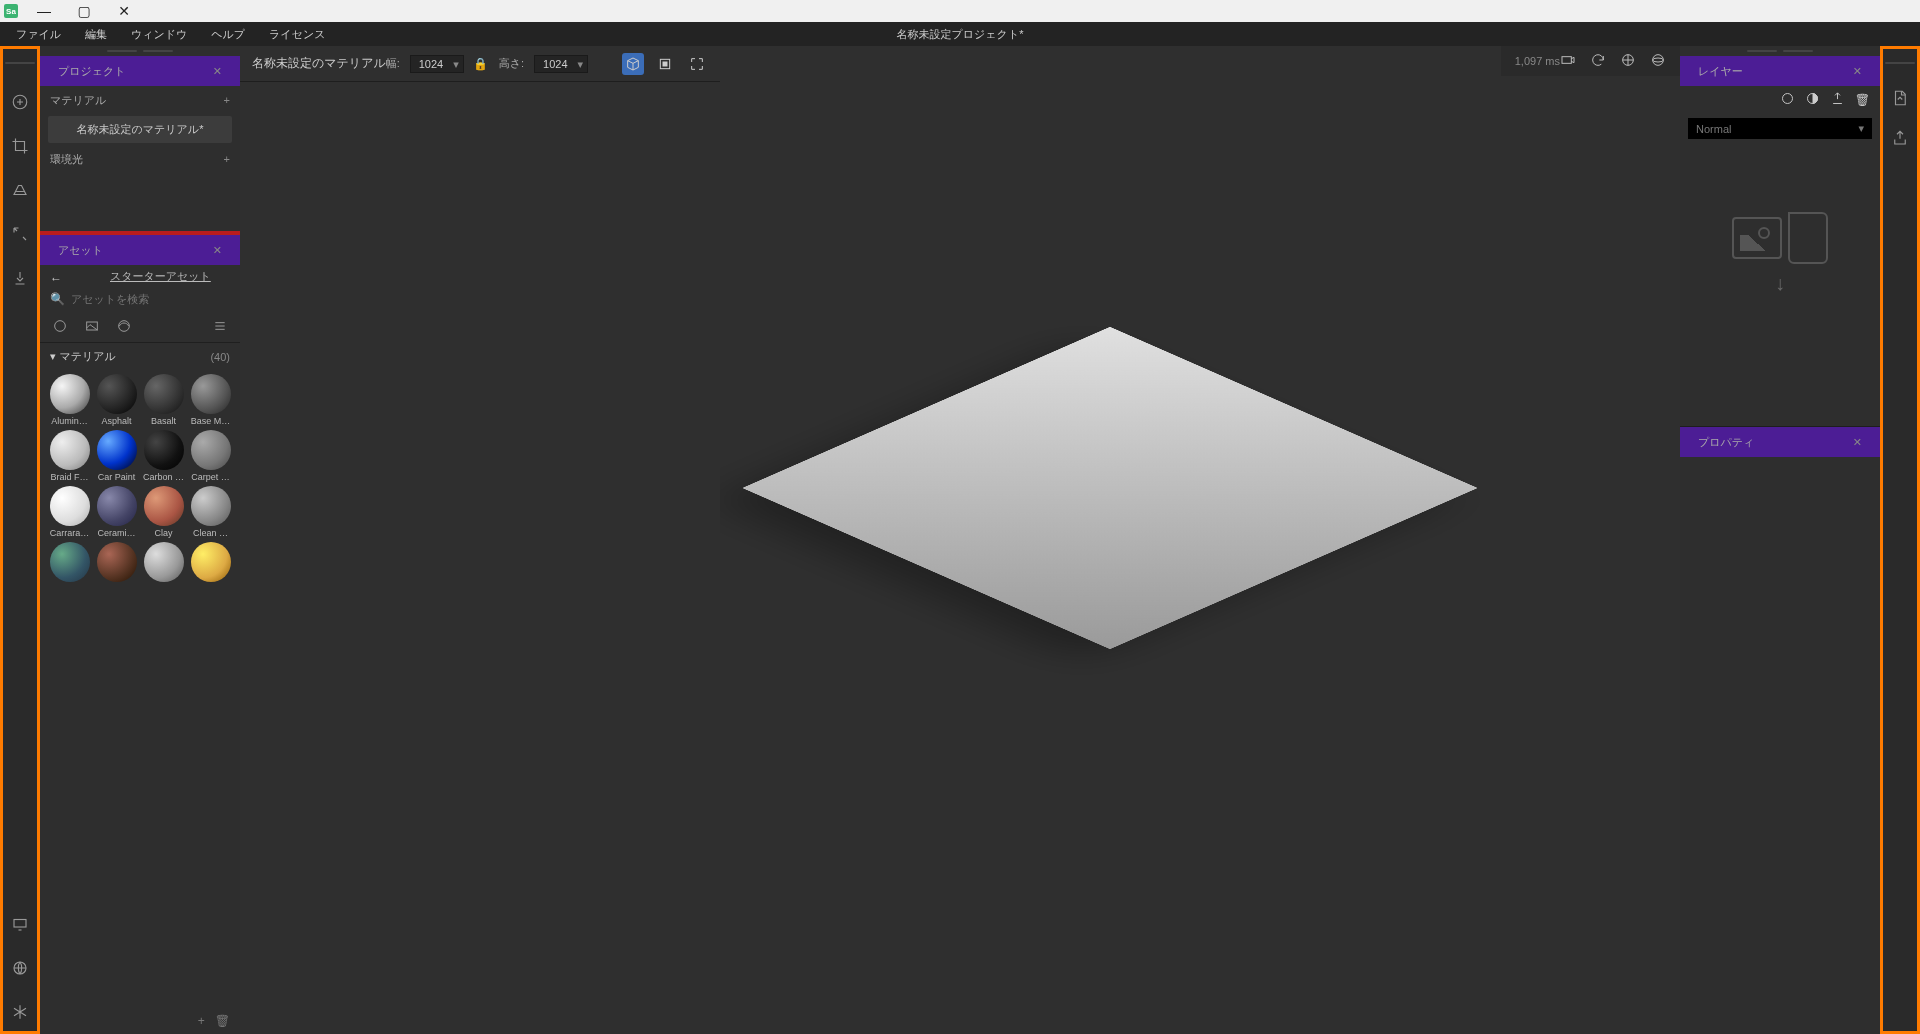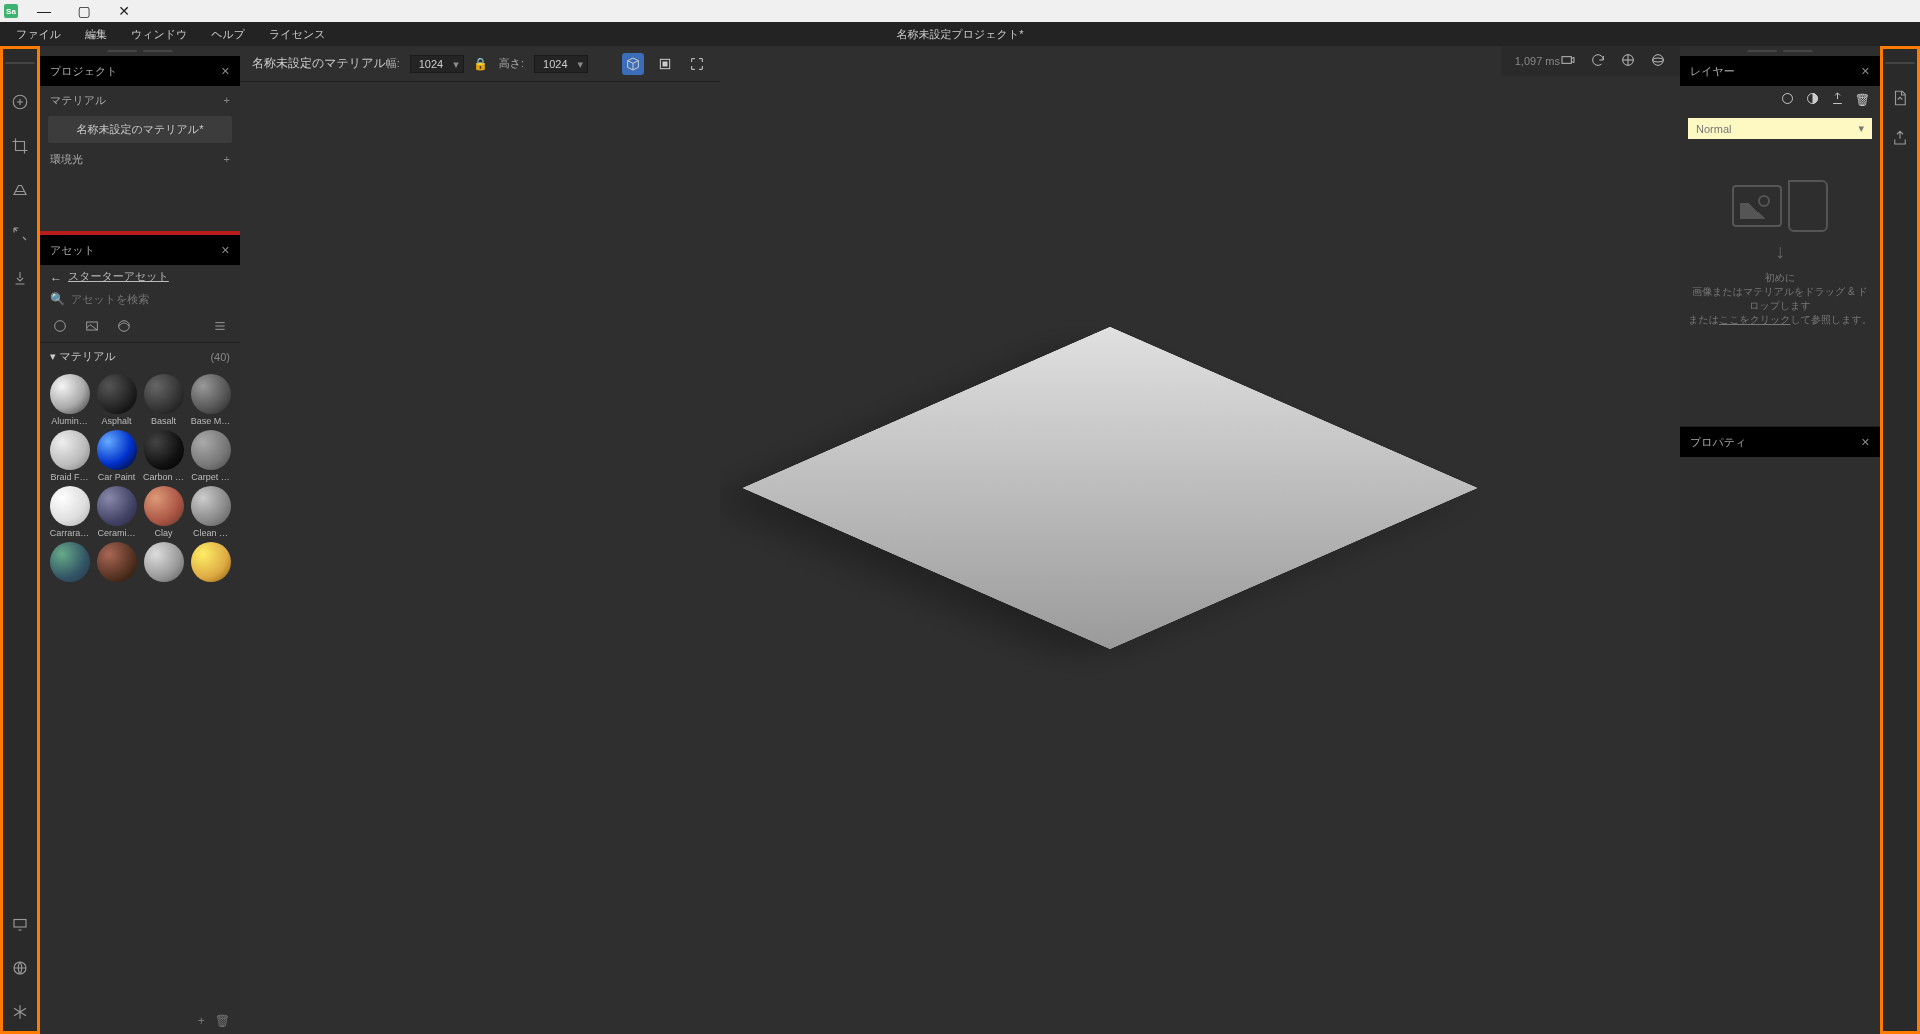--- a/index.html
+++ b/index.html
@@ -25,33 +25,33 @@
 .orange-right { top:0; right:0; width:40px; height:100%; }
 
 
 .rail { width:40px; background:#2a2a2a; display:flex; flex-direction:column; align-items:center; padding-top:12px; gap:24px; }
 .rail .spacer { flex:1; }
 .rail-icon { width:20px; height:20px; color:#999; display:flex; align-items:center; justify-content:center; }
 
 
 .left-col { width:200px; background:#2e2e2e; display:flex; flex-direction:column; }
 .panel { display:flex; flex-direction:column; }
-.panel-head { height:30px; display:flex; align-items:center; padding:0 10px; color:#aaa; font-size:11px; background:#000000;justify-content:space-between; }
+.panel-head { height:30px; display:flex; align-items:center; padding:0 18px; color:#aaa; font-size:11px; background:#4c1d95;justify-content:space-between; }
 .panel-head .x { margin-left:auto; color:#888; }
 .grip { height:10px; display:flex; align-items:center; justify-content:center; gap:6px; }
 .grip span { width:30px; height:2px; background:#444; border-radius:1px; }
 .section-row { height:28px; display:flex; align-items:center; padding:0 10px; color:#aaa; font-size:11px; }
 .section-row .plus { margin-left:auto; color:#888; }
 .mat-item { margin:2px 8px; padding:6px 10px; background:#3c3c3c; color:#ccc; font-size:11px; text-align:center; border-radius:2px; }
 .left-col .panel.project { height:185px; }
 
 
 .panel.assets { flex:1; display:flex; flex-direction:column; border-top:4px solid #b91c1c; }
 .assets-link { padding:4px 10px; display:flex; align-items:center; gap:6px; }
-.assets-link a { color:#bbb; text-decoration:underline; font-size:11px; }
+.assets-link a { color:#bbb; text-decoration:underline; font-size:11px;margin-left:42px; }
 .search-row { padding:4px 10px; display:flex; align-items:center; gap:6px; }
 .search-row input { flex:1; background:transparent; border:none; color:#aaa; font-size:11px; outline:none; }
 .filter-row { padding:6px 10px; display:flex; align-items:center; gap:12px; border-bottom:1px solid #1f1f1f; }
 .filter-row .right { margin-left:auto; }
 .cat-row { padding:6px 10px; display:flex; align-items:center; font-size:11px; color:#ccc; }
 .cat-row .count { margin-left:auto; color:#888; }
 .thumb-grid { padding:4px 8px; display:grid; grid-template-columns:repeat(4,1fr); gap:4px; overflow-y:auto; }
 .thumb { display:flex; flex-direction:column; align-items:center;justify-content:flex-end; }
 .ball { width:40px; height:40px; border-radius:50%; background:radial-gradient(circle at 30% 30%, #eee, #555 70%, #222); }
 .tlabel { font-size:9px; color:#bbb; margin-top:2px; white-space:nowrap; overflow:hidden; text-overflow:ellipsis; width:42px; text-align:center; }
@@ -69,21 +69,21 @@
 .vp-icon.active { background:#3b6db8; border-radius:3px; }
 .viewport { flex:1; background:#2f2f2f; position:relative; overflow:hidden; }
 .plane3d { position:absolute; left:50%; top:50%; width:520px; height:520px; transform:translate(-50%,-60%) rotateX(64deg) rotateZ(45deg); background:linear-gradient(135deg,#e0e0e0,#9a9a9a); box-shadow:0 40px 60px rgba(0,0,0,.3); }
 .vp-foot { height:30px; display:flex; align-items:center; padding:0 14px; background:#2a2a2a; }
 .rt { color:#888; font-size:11px; }
 .vp-foot .ricons { margin-left:auto; display:flex; gap:14px; color:#bbb; }
 
 
 .right-col { width:200px; background:#2e2e2e; display:flex; flex-direction:column; }
 .layer-toolbar { height:28px; display:flex; justify-content:flex-end; align-items:center; gap:10px; padding:0 10px; }
-.blend-dd { margin:4px 8px; background:#fef9c3; color:#777; font-size:11px; padding:4px 8px; display:flex; align-items:center; }
+.blend-dd { margin:4px 8px; background:#000000; color:#777; font-size:11px; padding:4px 8px; display:flex; align-items:center; }
 .blend-dd::after { content:"▾"; margin-left:auto; }
 .dropzone { flex:0 0 220px; display:flex; flex-direction:column; align-items:center; justify-content:center; gap:8px; color:#777; }
 .dz-icons { display:flex; gap:6px; align-items:center; }
 .dz-img, .dz-file { width:50px; height:42px; border:2px solid #555; border-radius:4px; position:relative; }
 .dz-img::before { content:""; position:absolute; left:6px; bottom:6px; right:6px; height:16px; background:linear-gradient(45deg,#555 0 50%, transparent 50%); }
 .dz-img::after { content:""; position:absolute; right:10px; top:8px; width:8px; height:8px; border:2px solid #555; border-radius:50%; }
 .dz-file { width:40px; height:52px; border-radius:0 6px 6px 6px; }
 .dz-arrow { font-size:20px; color:#666; }
 .dz-txt { font-size:10px; text-align:center; line-height:1.4; padding:0 8px; }
 .dz-txt u { text-decoration:underline; }
@@ -383,25 +383,20 @@
             </svg></span>
         <span>🗑</span>
       </div>
       <div class="blend-dd">Normal</div>
       <div class="dropzone">
         <div class="dz-icons">
           <div class="dz-img"></div>
           <div class="dz-file"></div>
         </div>
         <div class="dz-arrow">↓</div>
-        <div class="dz-txt">
-          <div>初めに</div>
-          <div>画像またはマテリアルをドラッグ &amp; ドロップします</div>
-          <div><span>または</span><u>ここをクリック</u><span>して参照します。</span></div>
-        </div>
       </div>
     </div>
     <div class="panel props">
       <div class="panel-head">
         <span>プロパティ</span>
         <span class="x">✕</span>
       </div>
     </div>
   </div>
 

